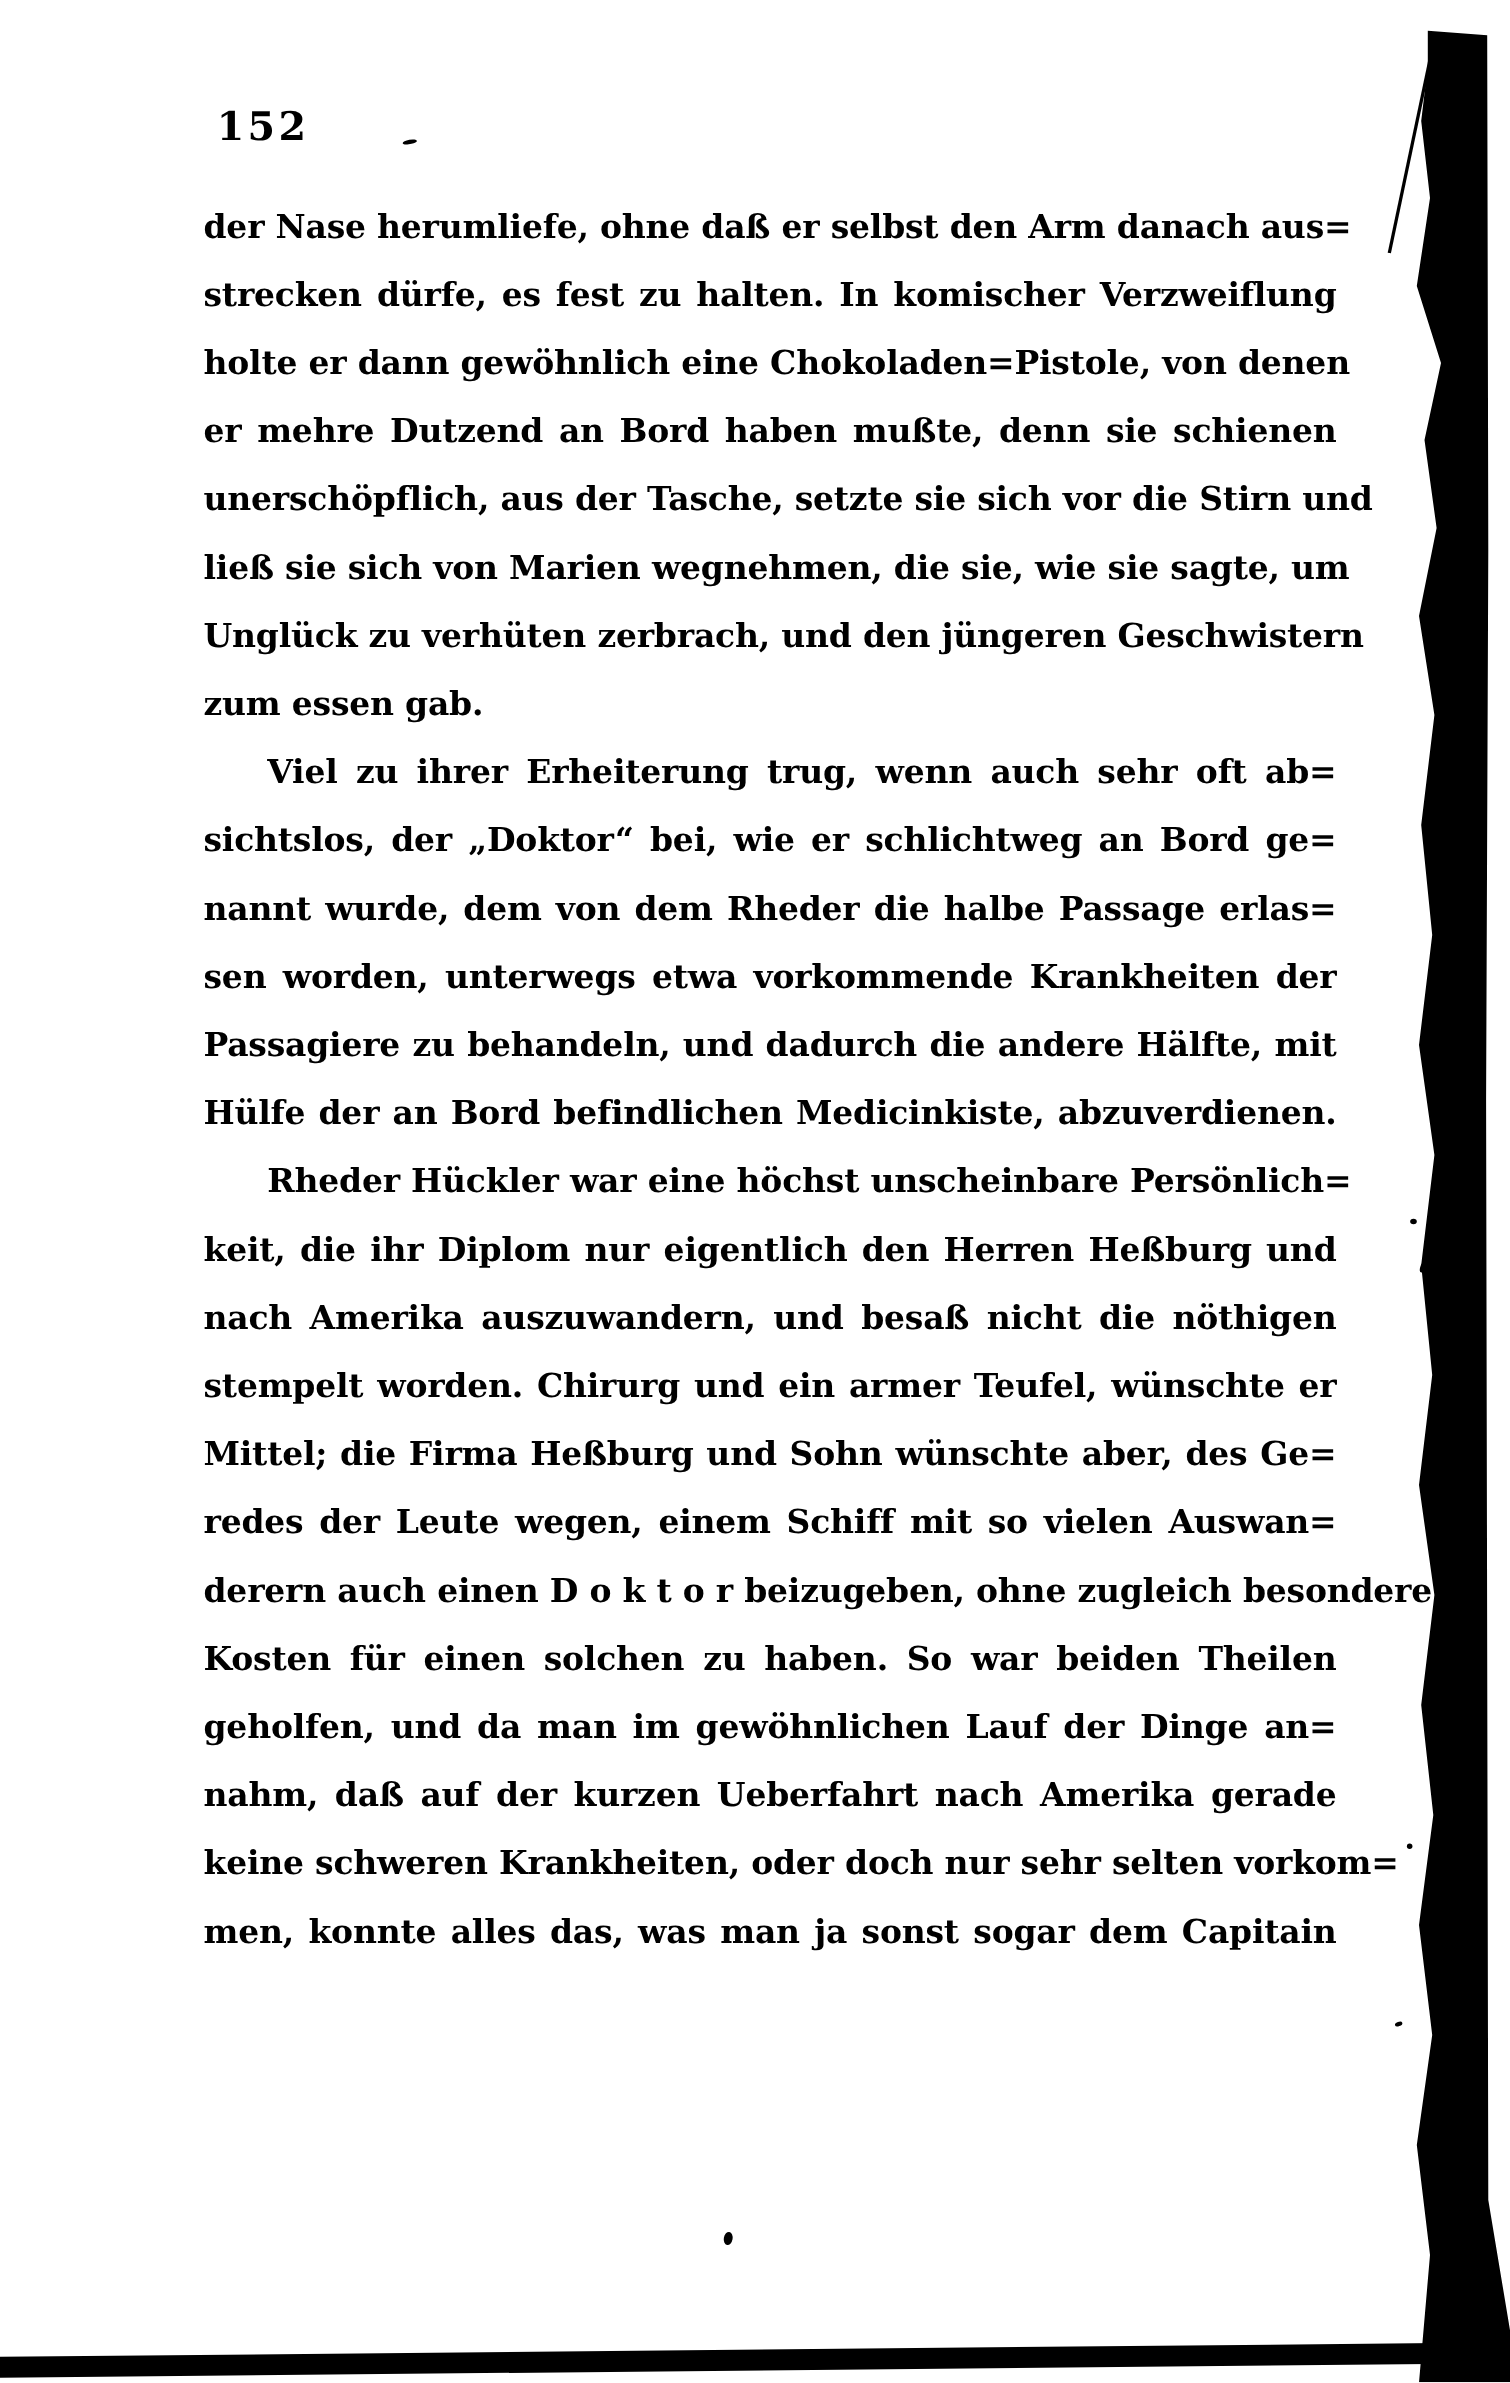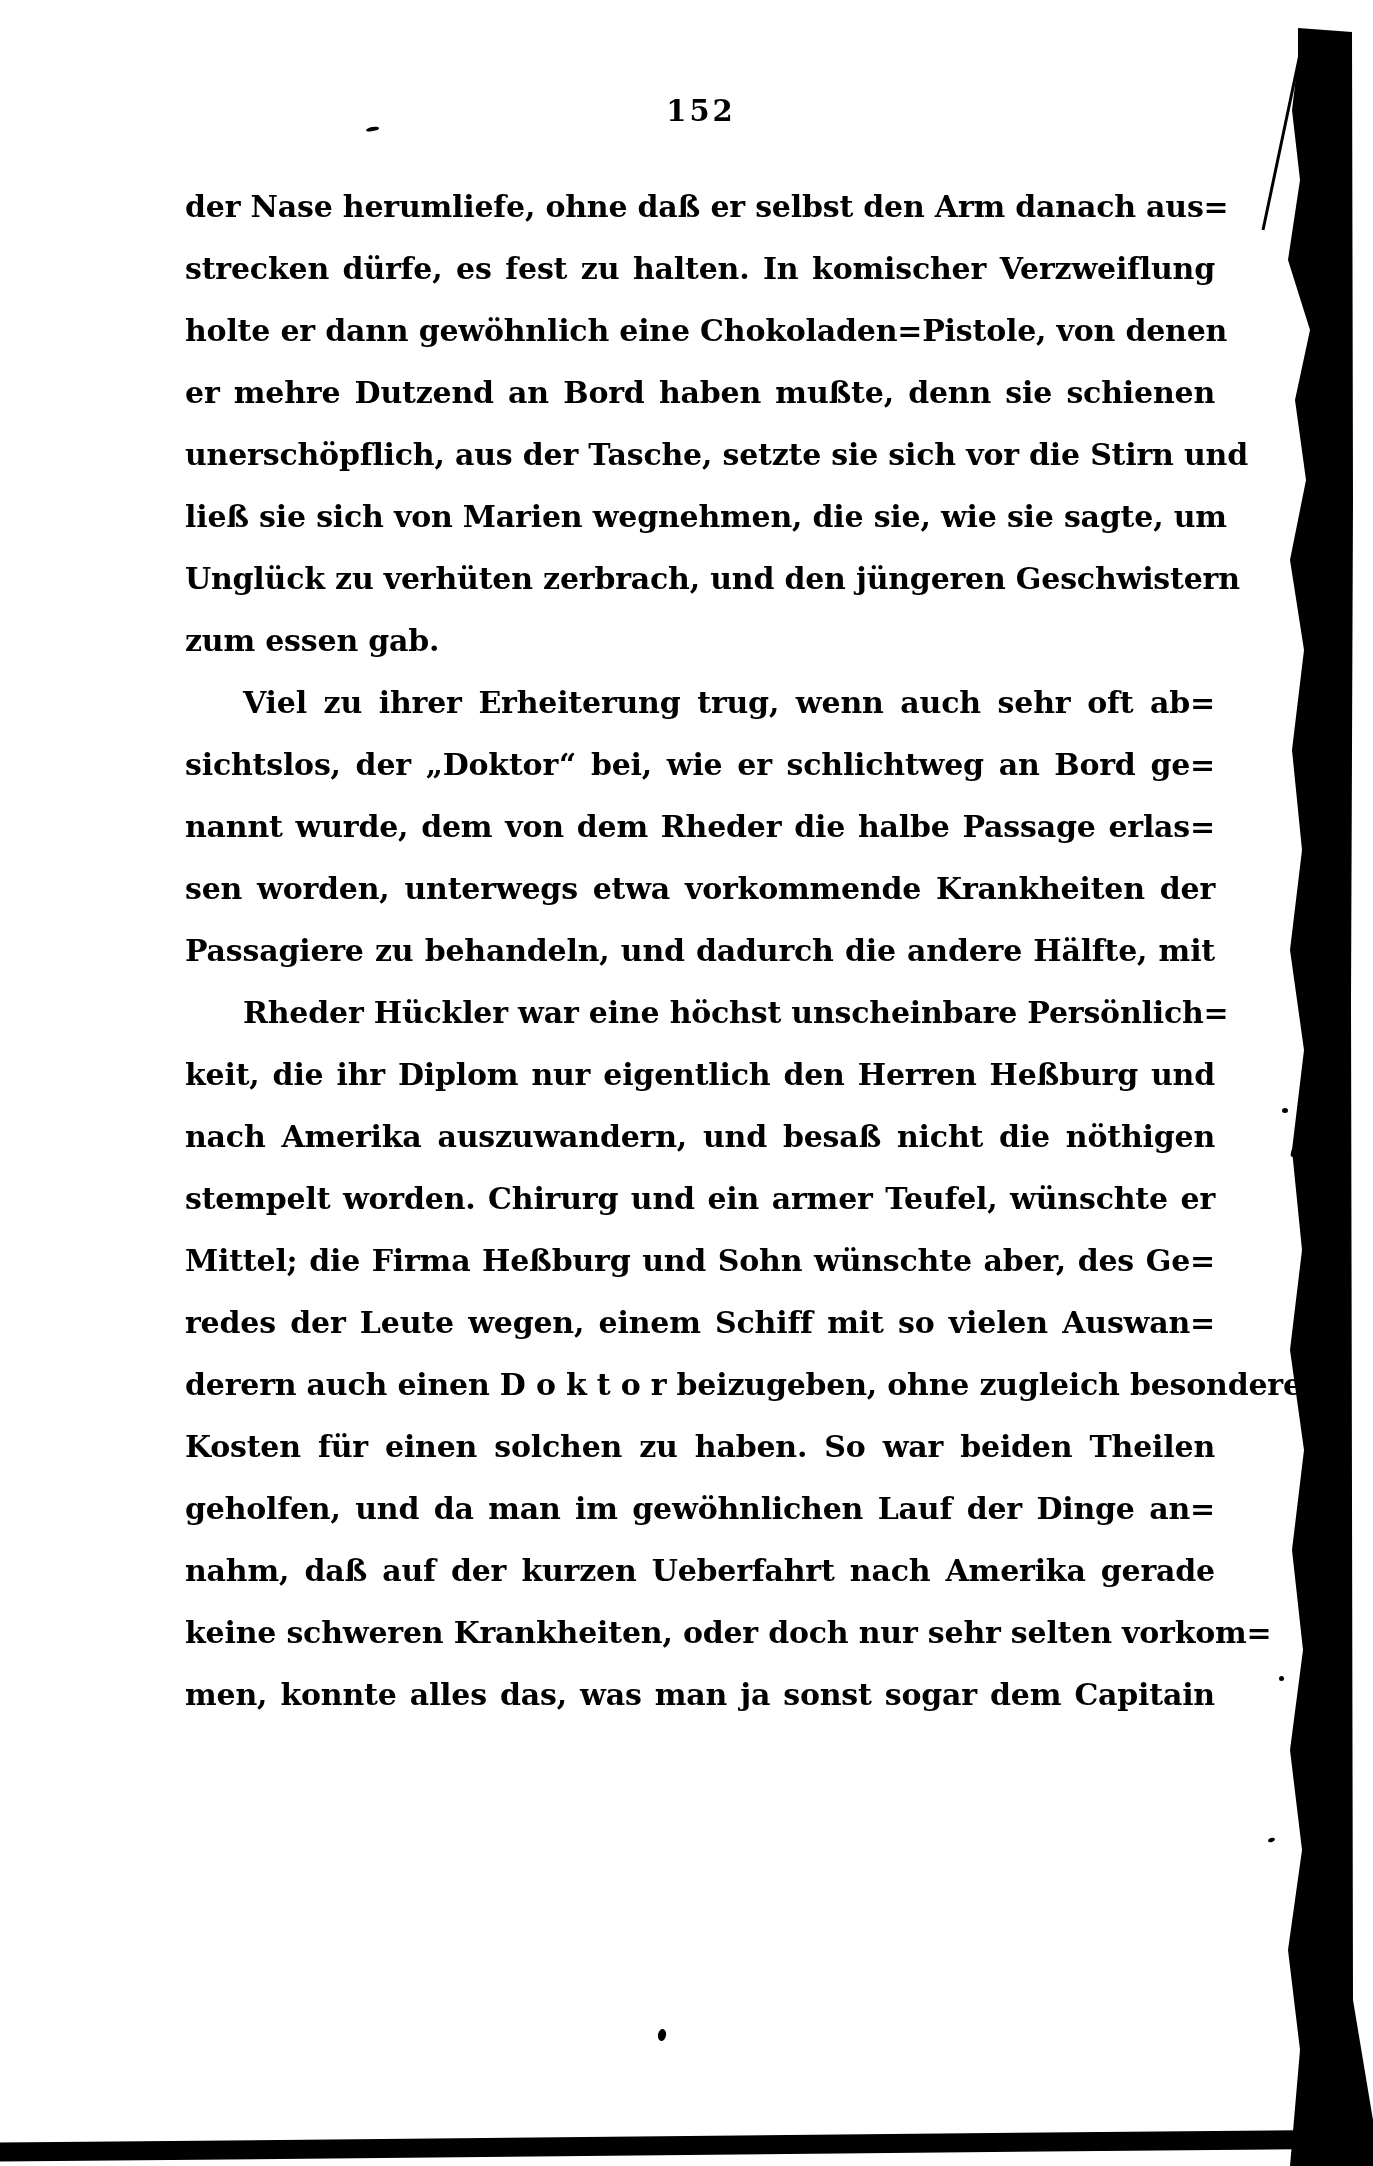--- a/index.html
+++ b/index.html
@@ -12,24 +12,23 @@
     width: 1373px;
     height: 2166px;
     background: #ffffff;
     overflow: hidden;
     font-family: "DejaVu Serif", serif;
     color: #000000;
   }
   .page-number {
     position: absolute;
     top: 94px;
-    left: 186px;
+    left: 197px;
     width: 1030px;
-    text-align: center;
-    font-size: 29px;
+    font-size: 36px;
     font-weight: 700;
     letter-spacing: 3px;
   }
   .text-block {
     position: absolute;
     top: 176px;
     left: 185px;
     width: 1030px;
     font-size: 30px;
     font-weight: 700;
@@ -110,20 +109,21 @@
       <div class="line">Unglück zu verhüten zerbrach, und den jüngeren Geschwistern</div>
       <div class="line short-last">zum essen gab.</div>
     </div>
 
     <div class="paragraph">
       <div class="line indent">Viel zu ihrer Erheiterung trug, wenn auch sehr oft ab=</div>
       <div class="line">sichtslos, der „Doktor“ bei, wie er schlichtweg an Bord ge=</div>
       <div class="line">nannt wurde, dem von dem Rheder die halbe Passage erlas=</div>
       <div class="line">sen worden, unterwegs etwa vorkommende Krankheiten der</div>
       <div class="line">Passagiere zu behandeln, und dadurch die andere Hälfte, mit</div>
+      <div class="line">Hülfe der an Bord befindlichen Medicinkiste, abzuverdienen.</div>
     </div>
 
     <div class="paragraph">
       <div class="line indent">Rheder Hückler war eine höchst unscheinbare Persönlich=</div>
       <div class="line">keit, die ihr Diplom nur eigentlich den Herren Heßburg und</div>
       <div class="line">nach Amerika auszuwandern, und besaß nicht die nöthigen</div>
       <div class="line">stempelt worden.  Chirurg und ein armer Teufel, wünschte er</div>
       <div class="line">Mittel; die Firma Heßburg und Sohn wünschte aber, des Ge=</div>
       <div class="line">redes der Leute wegen, einem Schiff mit so vielen Auswan=</div>
       <div class="line">derern auch einen D o k t o r beizugeben, ohne zugleich besondere</div>

